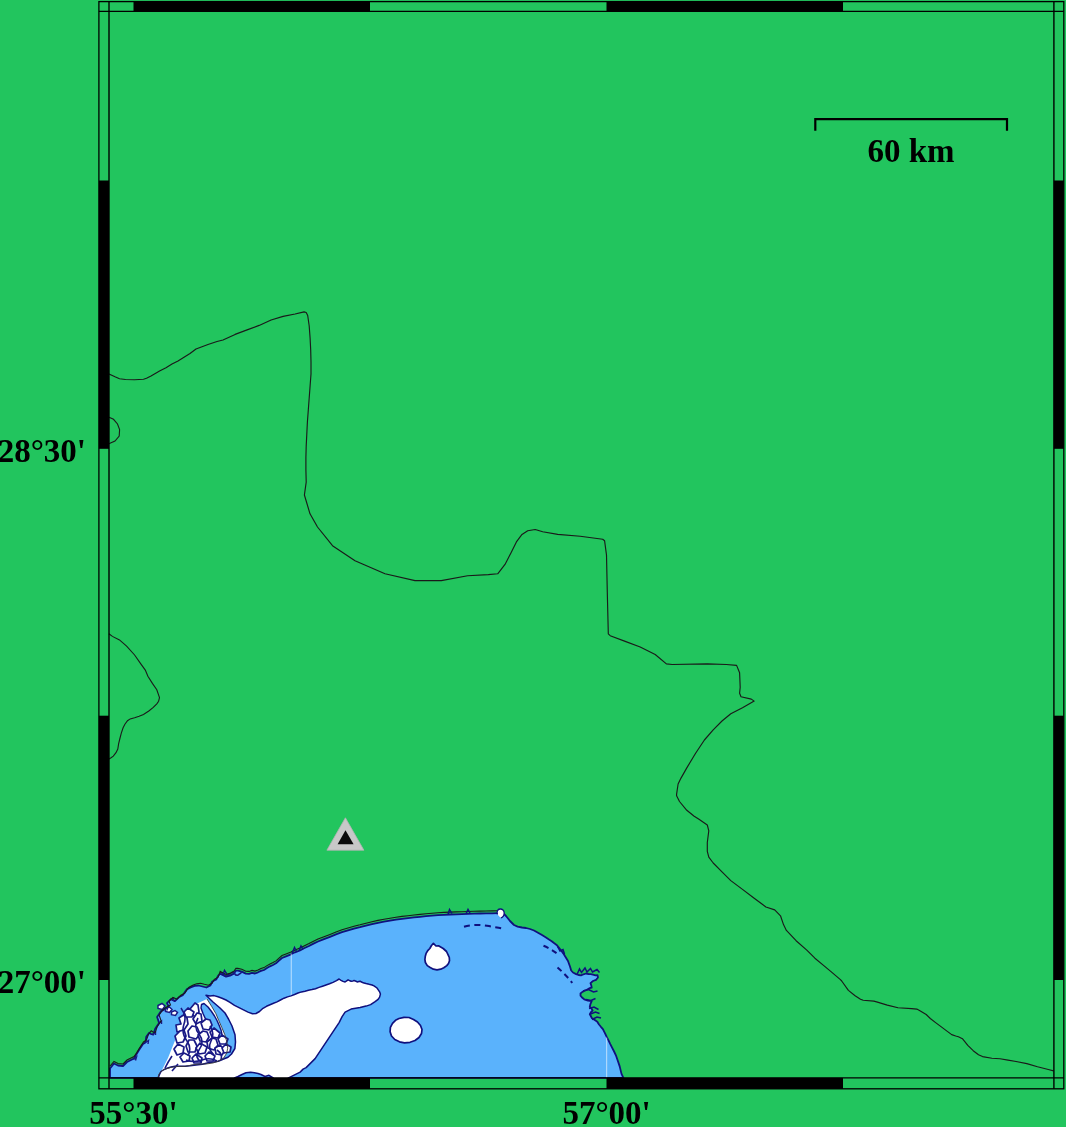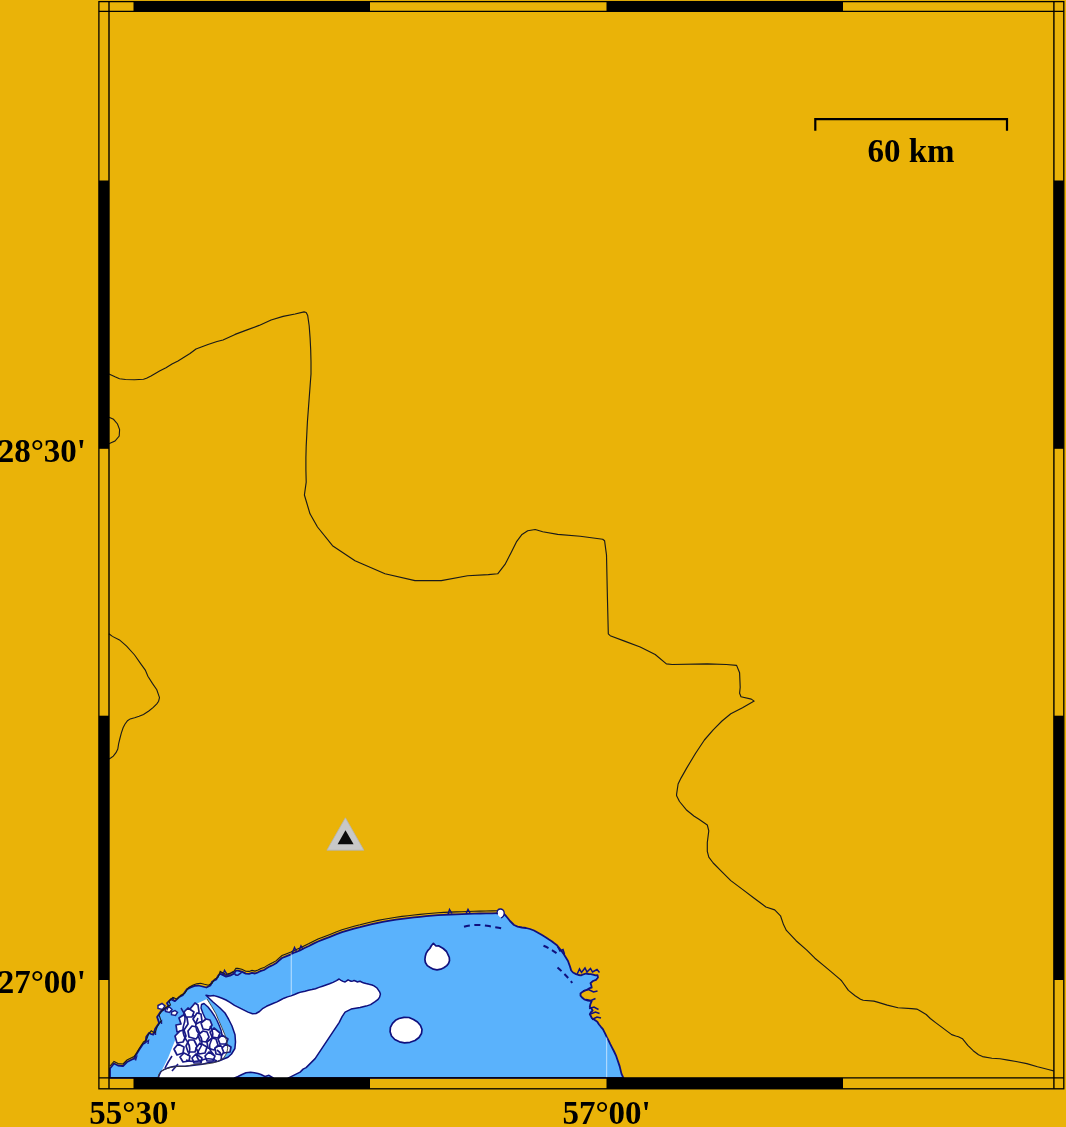--- a/index.html
+++ b/index.html
@@ -1,16 +1,16 @@
 <!DOCTYPE html>
 <html><head>
 <meta charset="utf-8">
 <style>
   html,body{margin:0;padding:0;background:#ffffff;}
-  #page{position:relative;width:1066px;height:1127px;background:#eab308;overflow:hidden;
+  #page{position:relative;width:1066px;height:1127px;background:#22c55e;overflow:hidden;
         font-family:"Liberation Serif",serif;}
   svg{position:absolute;left:0;top:0;}
 </style>
 </head>
 <body>
 <div id="page">
 <svg width="1066" height="1127" viewBox="0 0 1066 1127">
 
   <g id="sea">
     <path d="M110,1068.5 L114,1063.5 118,1065.5 123,1066 127,1062 131,1060 134,1058.5 136,1055 139,1050 143,1044 145.5,1042.5 146.3,1036.7 149.2,1032.7 151,1034 153.2,1034.7 155.2,1028.8 159.1,1022.9 157.1,1017 161.1,1011.1 165,1009.1 169,1007.1 167,1003.2 170.9,999.2 174.9,1001.2 178.8,997.3 182.7,995.3 186.7,989.4 190.6,987.4 194.6,985.9 198.5,985.5 202.4,986.5 206.4,987.5 210.3,985.5 212.3,981.5 216.2,979.5 218.2,975.6 220.2,973.6 222.1,974.6 226.1,976.6 230,975.6 233.9,973.6 235.9,970.7 237.9,970.7 241.8,971.6 245.8,973.6 249,973.8 252,972.8 255,973.5 258,972.3 261,970.9 264,970 267,968 270,966.3 273,965 276,963.3 279,960.5 282,958 286,956.4 291,954.3 295,952.3 300,950.5 304,948.3 309,946 313,943.9 318,941.5 324,939.1 330,936.8 336,934.4 342,932.2 348,930.4 354,928.6 360,927.2 366,925.6 372,924.2 378,922.8 384,921.6 390,920.6 396,919.7 402,918.8 408,918.1 414,917.4 420,916.8 426,916.2 432,915.7 438,915.2 444,914.8 450,914.5 456,914.3 462,914.1 468,913.9 474,913.7 480,913.5 486,913.4 492,913.3 498,913.1 503,913 506,916 510,921 514,925 517.6,926.6 522,927.5 526,928 530,929 534,930.5 538,932.7 542,935.1 546,937.5 549,939.5 551.7,941.2 554,943 556.6,944.9 559,947.8 561.5,951 564,954.5 566.3,958.3 568,961 568.8,963.2 570,966.5 571.2,970.5 573,972.5 576.1,974.1 578.5,975 581,975.4 583.5,974.3 586,973.5 588.5,974 590.7,974.1 593,974.6 595.6,975.4 597.5,975.2 598,977.5 596,979.8 593,981 590.5,983.1 591.3,985.5 591.7,987.6 589.8,988.1 586.5,990 584,990.9 582.4,991.9 580.5,993.5 580.5,995.6 582,997.5 584.2,999.3 588,1000.6 591.7,1001.2 590.5,1003.8 589.8,1006.8 591.5,1008.6 592.6,1010.5 590.8,1012.3 589.8,1014.2 590.8,1016 591.7,1017.9 594,1019.5 595.5,1020.5 597.3,1021.7 599,1024.5 600.9,1026.8 602.9,1029.1 604.8,1032.8 606.6,1036.6 608.5,1040.3 610.3,1044.1 612.2,1047.8 614.1,1051.5 615.9,1055.3 617.8,1060.8 619.7,1066.4 620.6,1070.1 621.5,1073.9 623.4,1077.9 L110,1077.9 Z" fill="#5AB2FC" stroke="#10107E" stroke-width="1.8" stroke-linejoin="round"></path>

